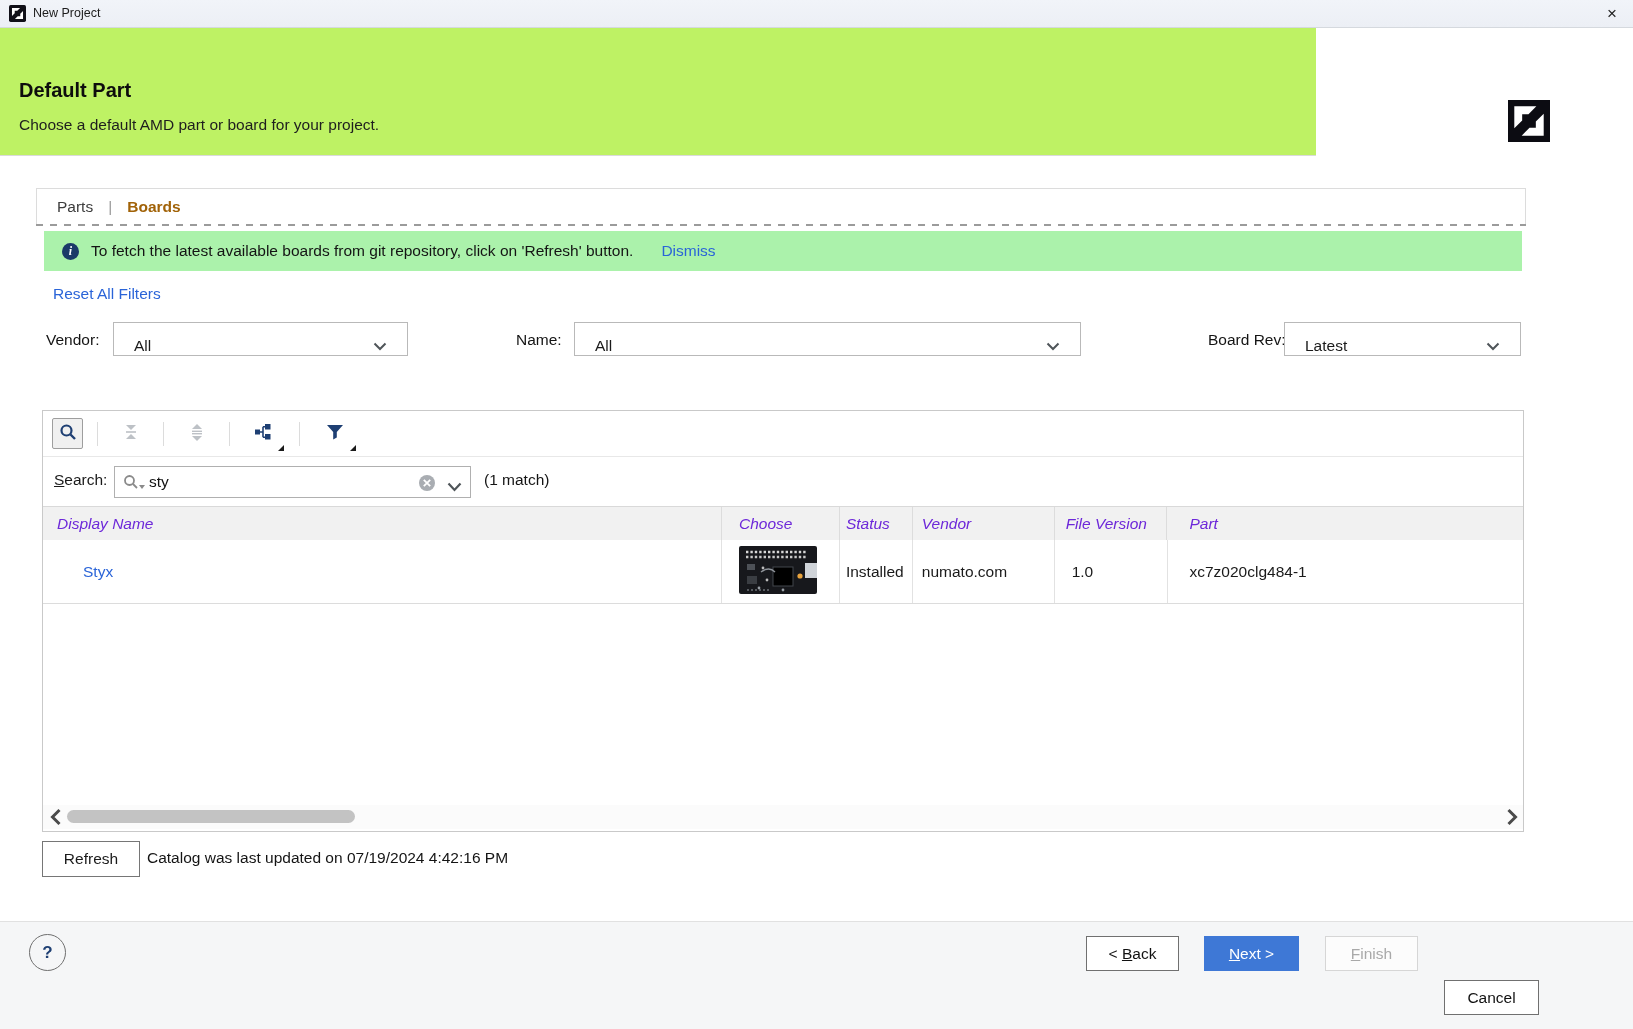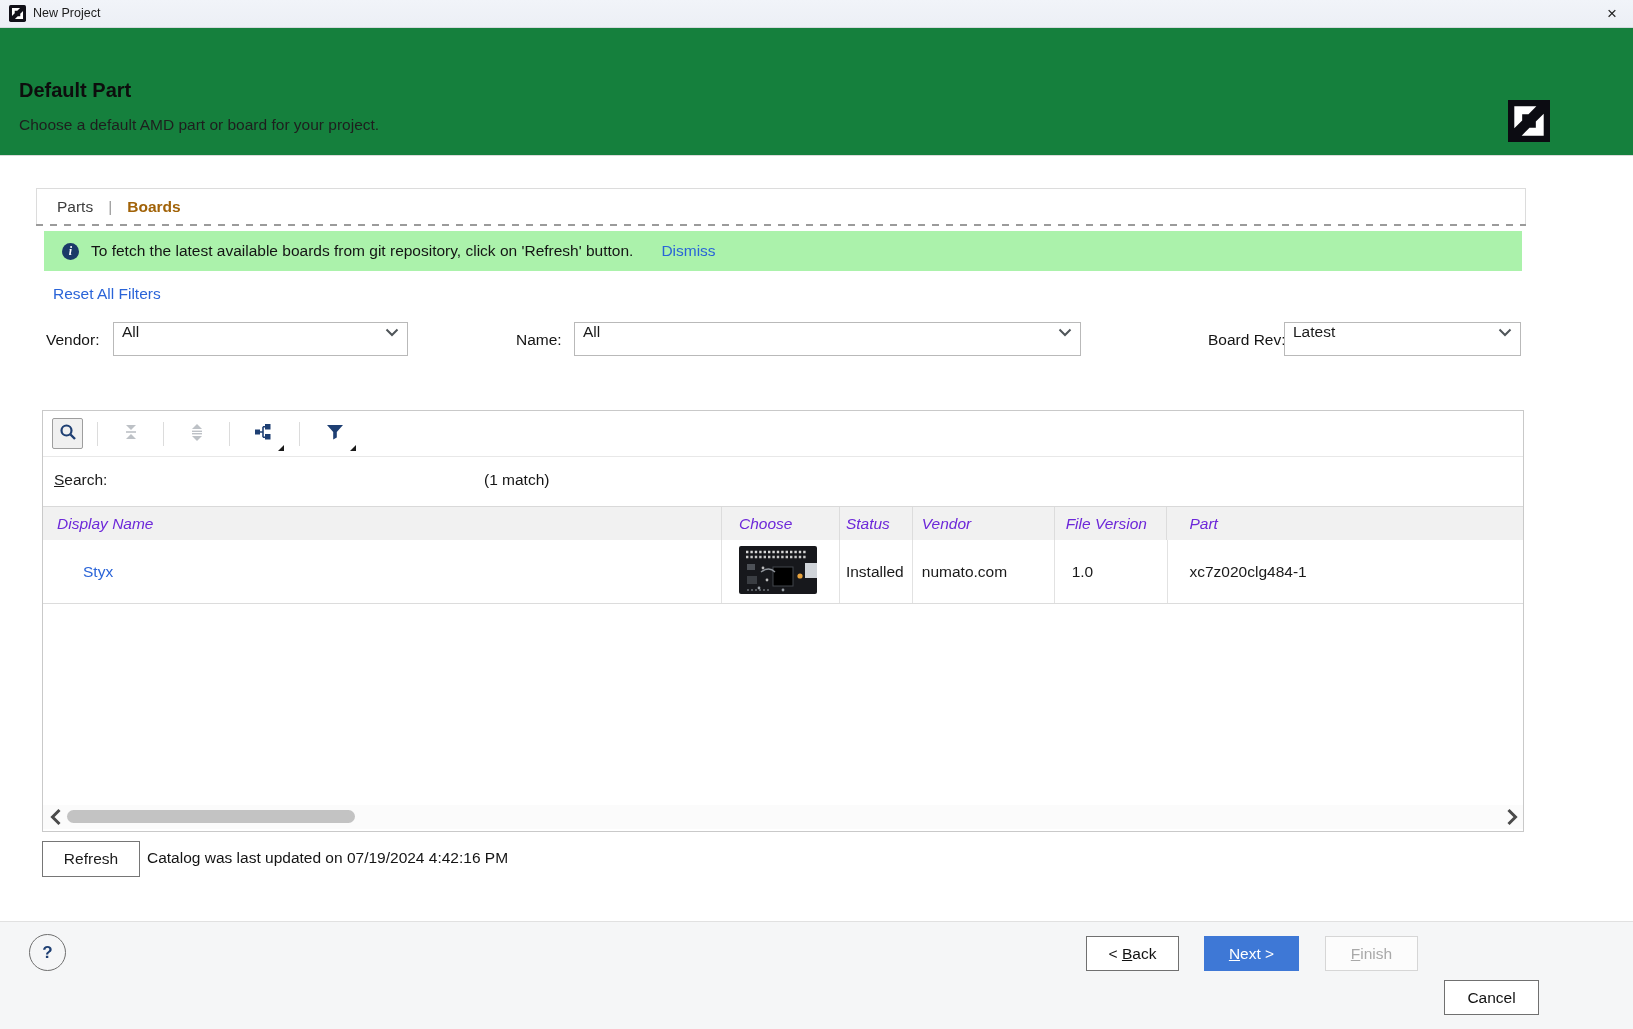--- a/index.html
+++ b/index.html
@@ -9,21 +9,21 @@
   
   .titlebar { position:absolute; left:0; top:0; width:1633px; height:28px;
     background:linear-gradient(#f1f4f9,#eceff5); border-bottom:1px solid #d5d9de;
     display:flex; align-items:center; }
   .win-icon { position:absolute; left:9px; top:5px; width:17px; height:17px; }
   .win-title { position:absolute; left:33px; top:0; line-height:27px; font-size:12.5px; color:#1c1c1c; }
   .close-btn { position:absolute; right:10px; top:3px; width:22px; height:22px; font-size:17px;
     color:#222; display:flex; align-items:center; justify-content:center; cursor:pointer; }
 
   
-  .page-header { position:absolute; left:0; top:28px; width:1633px; height:128px; background:#15803d; border-bottom:1px solid #dadada;padding-left:7px; }
+  .page-header { position:absolute; left:0; top:28px; width:1316px; height:128px; background:#bef264; border-bottom:1px solid #dadada;padding-left:7px; }
   .page-title { position:absolute; left:19px; top:51px; font-size:20px; font-weight:bold; color:#0d0d0d; }
   .page-subtitle { position:absolute; left:19px; top:88px; font-size:15.5px; color:#1e1e1e; }
   .amd-logo { position:absolute; left:1508px; top:71px; width:42px; height:44px; }
 
   
   .tabs-strip { position:absolute; left:36px; top:188px; width:1490px; height:36px;
     border:1px solid #dcdcdc; border-bottom:none; background:#fff; display:flex; align-items:center; padding-left:20px; font-size:15.5px; }
   .tab-parts { color:#3d3d3d; cursor:pointer; }
   .tab-sep { color:#9a9a9a; margin:0 15px; }
   .tab-boards { color:#a16207; font-weight:bold; cursor:pointer; }
@@ -37,21 +37,21 @@
     font-size:12px; font-weight:bold; display:flex; align-items:center; justify-content:center;
     font-family:"Liberation Serif",serif; font-style:italic; flex:0 0 auto; }
   .banner-msg { margin-left:12px; color:#141414; }
   .link { color:#2a64d8; cursor:pointer; }
   .dismiss { margin-left:28px; }
   .reset-link { position:absolute; left:53px; top:285px; font-size:15.5px; }
 
   
   .flabel { position:absolute; font-size:15.5px; color:#141414; top:331px;text-align:center; }
   .dd { position:absolute; top:322px; height:34px; border:1px solid #b9b9b9; background:#fff;
-    display:flex; align-items:flex-start; padding:0 8px; font-size:15.5px; cursor:pointer; }
+    display:flex; align-items:flex-end; padding:0 20px; font-size:15.5px; cursor:pointer; }
   .dd .dd-val { flex:1; }
   .chev { flex:0 0 auto; }
 
   
   .table-block { position:absolute; left:42px; top:410px; width:1482px; height:422px;
     border:1px solid #c9c9c9; background:#fff; }
   .toolbar { position:absolute; left:0; top:0; width:100%; height:46px; border-bottom:1px solid #e8e8e8;
     display:flex; align-items:center; }
   .tool-btn { width:31px; height:31px; display:flex; align-items:center; justify-content:center; position:relative; cursor:pointer; }
   .tool-btn.pressed { background:#f0f0f0; border:1px solid #9e9e9e; border-radius:2px; }
@@ -238,20 +238,41 @@
         <svg width="18" height="16" viewBox="0 0 18 16">
             <polygon points="1,1 17,1 10.8,8 10.8,13.4 7.2,15.5 7.2,8" fill="#1e3f73"></polygon>
           </svg>
       </span>
       <span class="menu-caret"></span>
     </div>
   </div>
 
   <div class="search-row">
     <span class="search-label"><span class="mn">S</span><span>earch:</span></span>
+    <div class="search-box">
+      <span class="sb-mag">
+        <svg width="16" height="16" viewBox="0 0 16 16">
+            <circle cx="6.5" cy="6.5" r="4.5" stroke="#8a8a8a" stroke-width="1.8" fill="none"></circle>
+            <line x1="10" y1="10" x2="14" y2="14" stroke="#8a8a8a" stroke-width="1.8"></line>
+          </svg>
+      </span>
+      <span class="sb-mag-caret"></span>
+      <input readonly="" value="sty" style="">
+      <span class="sb-clear">
+        <svg width="18" height="18" viewBox="0 0 18 18">
+            <circle cx="9" cy="9" r="8" fill="#a9adb2"></circle>
+            <path d="M5.8 5.8 L12.2 12.2 M12.2 5.8 L5.8 12.2" stroke="#fff" stroke-width="1.8"></path>
+          </svg>
+      </span>
+      <span class="sb-chev">
+        <svg width="15" height="10" viewBox="0 0 15 10">
+            <path d="M1.5 1.5 L7.5 8 L13.5 1.5" stroke="#4f5559" stroke-width="2.2" fill="none"></path>
+          </svg>
+      </span>
+    </div>
     <span class="match-count">(1 match)</span>
   </div>
 
   <div class="thead">
     <div class="th c0">Display Name</div>
     <div class="th c1">Choose</div>
     <div class="th c2">Status</div>
     <div class="th c3">Vendor</div>
     <div class="th c4">File Version</div>
     <div class="th c5">Part</div>

